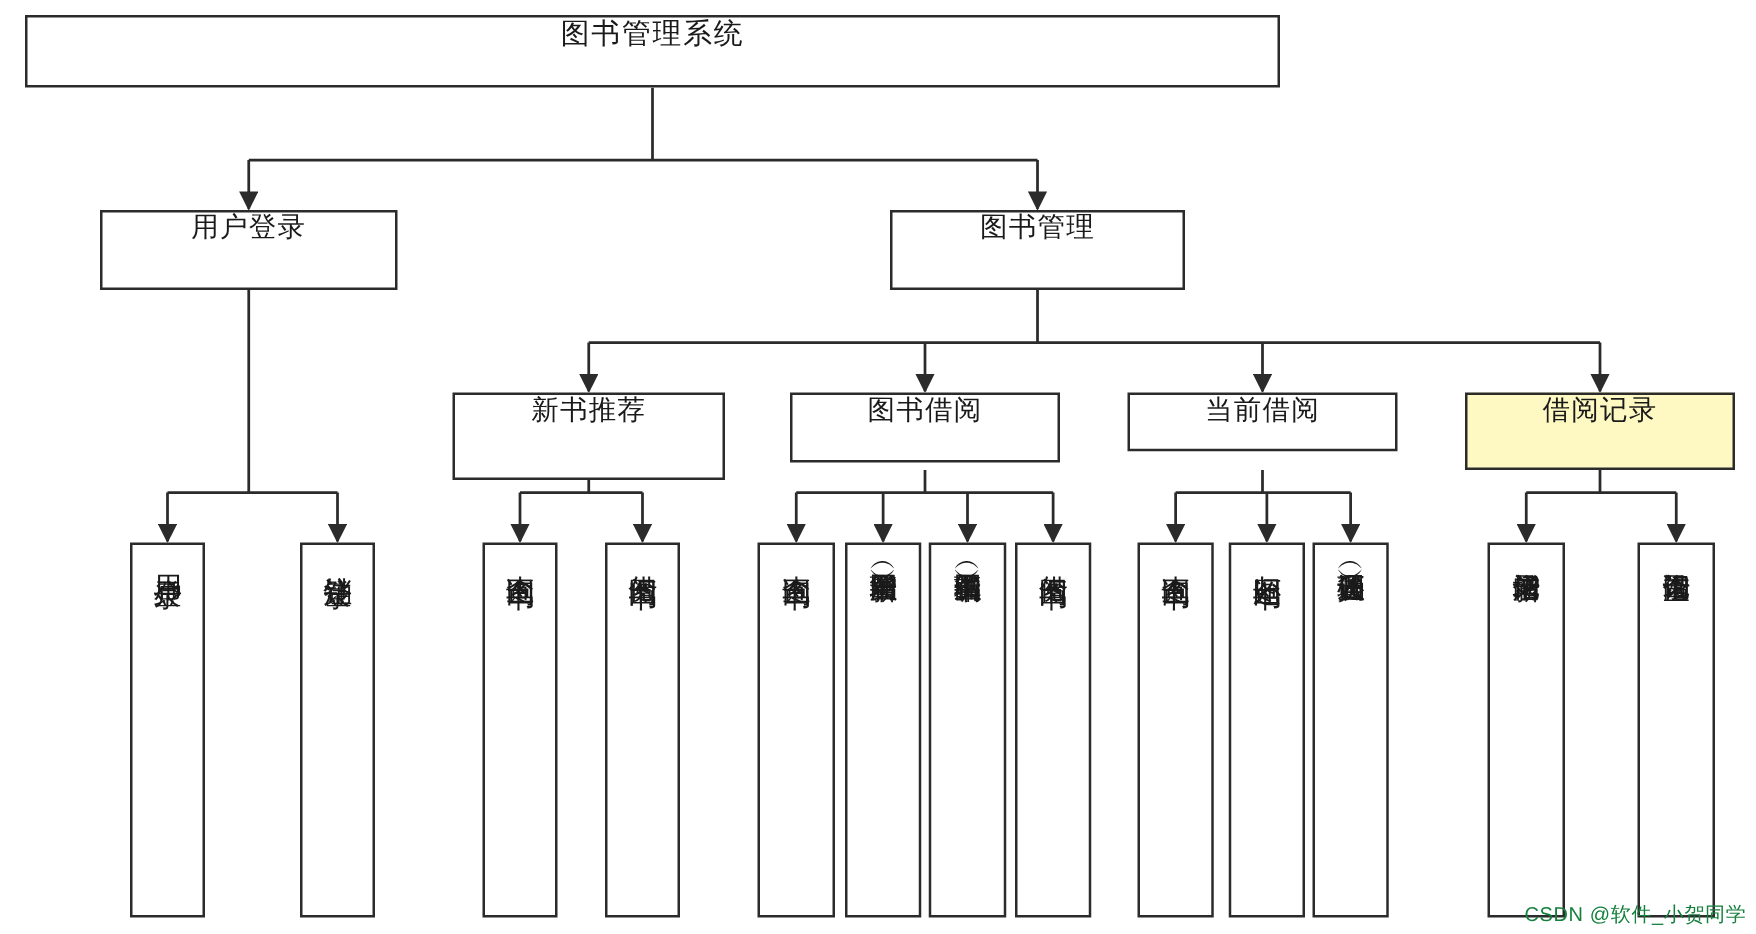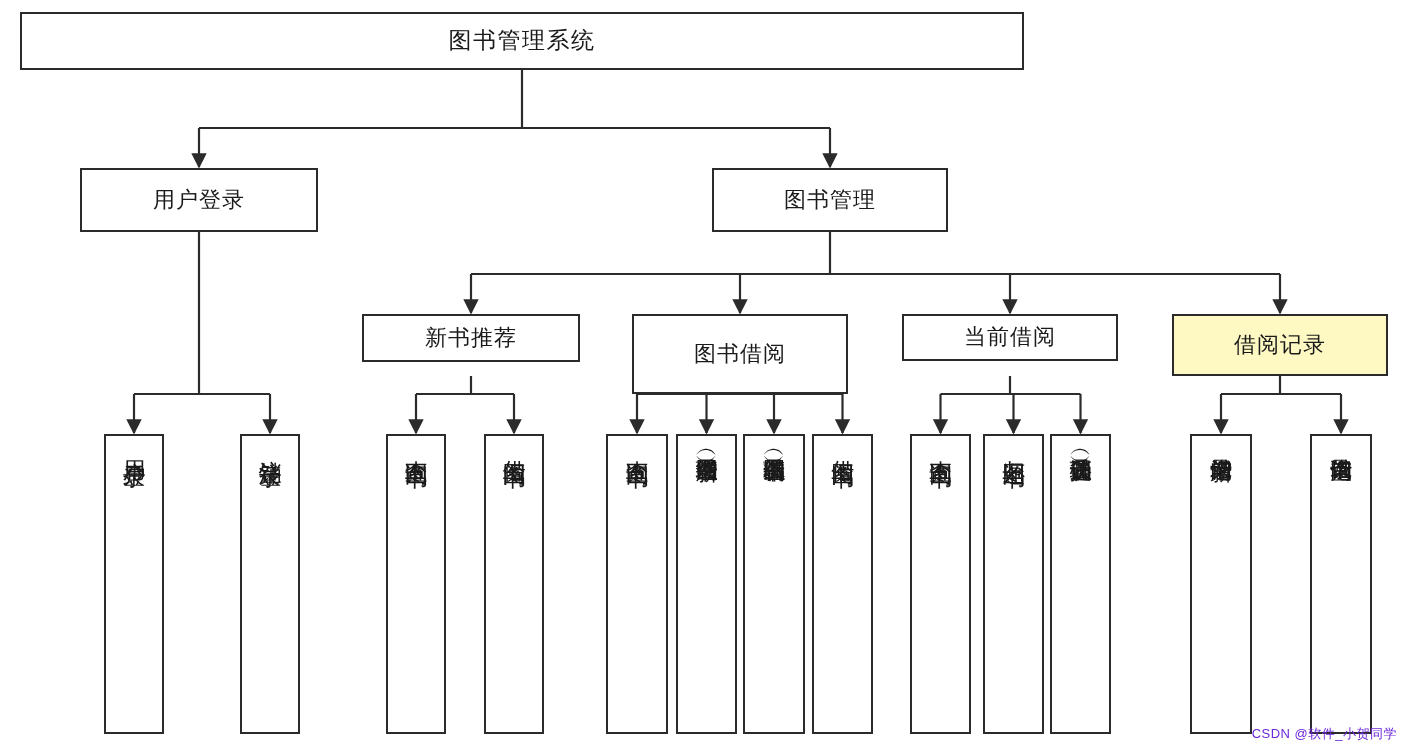--- a/index.html
+++ b/index.html
@@ -10,21 +10,21 @@
   }
   #diagram-root{position:relative;width:1405px;height:747px;}
   svg#edges{position:absolute;left:0;top:0;width:1405px;height:747px;}
 
   .node{
     position:absolute;
     box-sizing:border-box;
     background:#ffffff;
     border:2px solid #2b2b2b;
     display:flex;
-    align-items:center;
+    align-items:flex-start;
     justify-content:center;
     color:#1a1a1a;
   }
   .node .lbl{
     display:block;
     text-align:center;
     line-height:1.12;
     white-space:nowrap;
   }
   
@@ -45,22 +45,22 @@
     font-size:23px;
     line-height:1.02;
     letter-spacing:2px;
     white-space:nowrap;
   }
   .node.v.tight .lbl{font-size:22px;letter-spacing:0px;}
 
   #watermark{
     position:absolute;
     right:8px;bottom:4px;
-    font-size:13px;
-    color:#6d28d9;
+    font-size:16px;
+    color:#15803d;
     letter-spacing:0.5px;
     white-space:nowrap;
     pointer-events:none;
   }
 </style>
 </head>
 <body>
 
 <div id="diagram-root">
   <svg id="edges" viewBox="0 0 1405 747">
@@ -109,24 +109,24 @@
   <div id="node-layer">
       <div class="node h root" style="left: 20px; top: 12px; width: 1004px; height: 58px; border-color: rgb(43, 43, 43); background: rgb(255, 255, 255);">
         <span class="lbl">图书管理系统</span>
       </div>
       <div class="node h" style="left: 80px; top: 168px; width: 238px; height: 64px; border-color: rgb(43, 43, 43); background: rgb(255, 255, 255);">
         <span class="lbl">用户登录</span>
       </div>
       <div class="node h" style="left: 712px; top: 168px; width: 236px; height: 64px; border-color: rgb(43, 43, 43); background: rgb(255, 255, 255);">
         <span class="lbl">图书管理</span>
       </div>
-      <div class="node h" style="left: 362px; top: 314px; width: 218px; height: 48px; border-color: rgb(43, 43, 43); background: rgb(255, 255, 255);">
+      <div class="node h" style="left: 362px; top: 314px; width: 218px; height: 70px; border-color: rgb(43, 43, 43); background: rgb(255, 255, 255);">
         <span class="lbl">新书推荐</span>
       </div>
-      <div class="node h" style="left: 632px; top: 314px; width: 216px; height: 80px; border-color: rgb(43, 43, 43); background: rgb(255, 255, 255);">
+      <div class="node h" style="left: 632px; top: 314px; width: 216px; height: 56px; border-color: rgb(43, 43, 43); background: rgb(255, 255, 255);">
         <span class="lbl">图书借阅</span>
       </div>
       <div class="node h" style="left: 902px; top: 314px; width: 216px; height: 47px; border-color: rgb(43, 43, 43); background: rgb(255, 255, 255);">
         <span class="lbl">当前借阅</span>
       </div>
       <div class="node h" style="left: 1172px; top: 314px; width: 216px; height: 62px; border-color: rgb(43, 43, 43); background: #fef9c3;">
         <span class="lbl">借阅记录</span>
       </div>
       <div class="node v" style="left: 104px; top: 434px; width: 60px; height: 300px; border-color: rgb(43, 43, 43); background: rgb(255, 255, 255);">
         <span class="lbl">用户登录</span>

